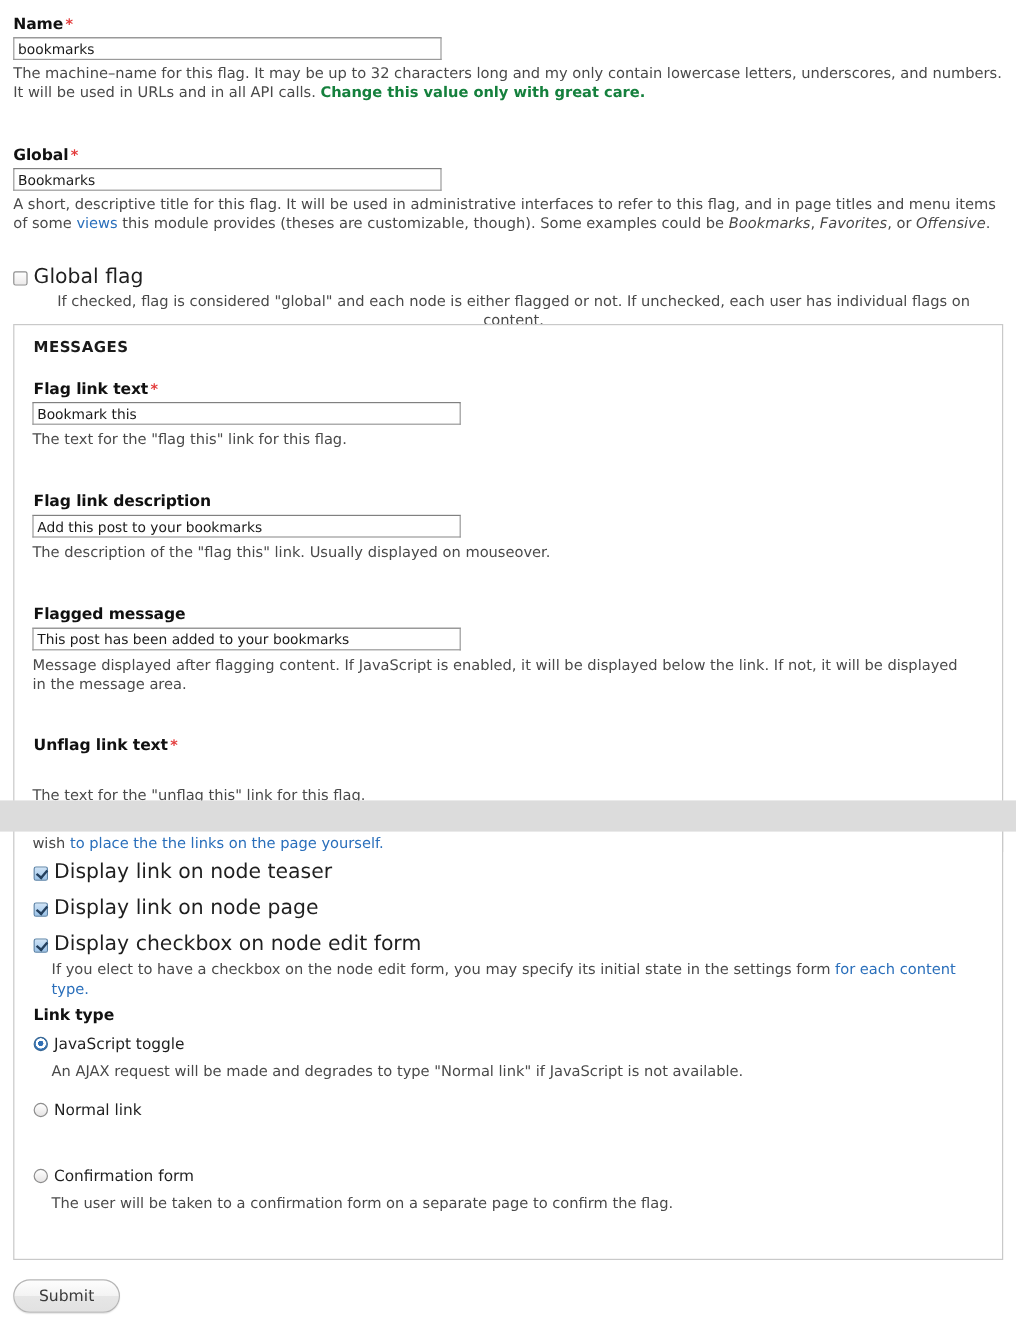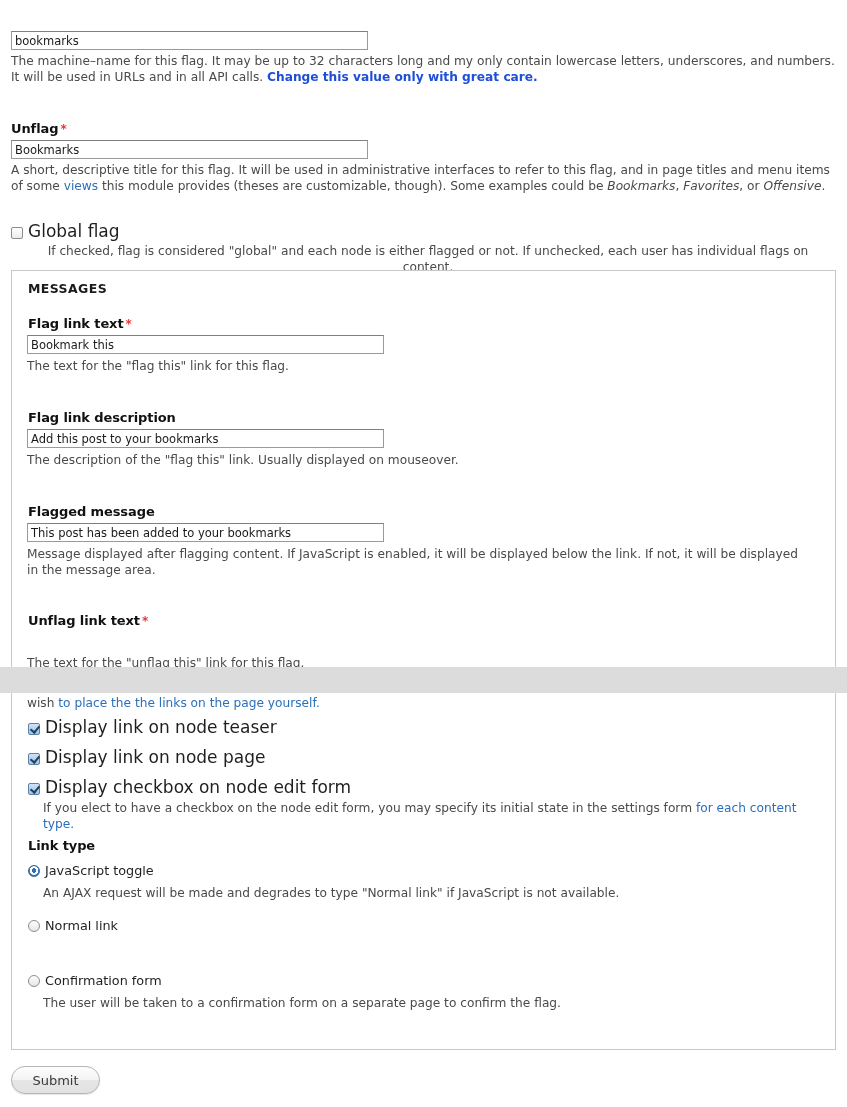--- a/index.html
+++ b/index.html
@@ -50,21 +50,21 @@
     padding: 1px 3px;
     outline: none;
     border-radius: 0;
   }
   .desc {
     font-size: 12.2px;
     color: #4a4a4a;
     line-height: 15.5px;
     margin: 0;
   }
-  .desc b { color: #1d4ed8; }
+  .desc b { color: #15803d; }
   .desc i { font-style: italic; }
   a.lnk {
     color: #2a6fbb;
     text-decoration: none;
   }
 
   
   .abs { position: absolute; }
 
   
@@ -148,25 +148,28 @@
     padding: 0;
     box-shadow: 0 1px 1px rgba(0,0,0,0.10);
     cursor: pointer;
   }
 </style>
 </head>
 <body>
 
 <div class="page">
 
+  <div class="abs field" style="left:11px; top:12px; width:820px;">
+    <span class="label" style="display:inline;"><span>Name</span></span><span class="req">*</span>
+  </div>
   <input class="abs txt" style="left: 11px; top: 31px; width: 357px;" type="text" value="bookmarks">
   <p class="abs desc" style="left:11px; top:54px; width:826px;"><span>The machine–name for this flag. It may be up to 32 characters long and my only contain lowercase letters, underscores, and numbers. It will be used in URLs and in all API calls. </span><b>Change this value only with great care.</b></p>
 
   <div class="abs field" style="left:11px; top:121px; width:820px;">
-    <span class="label" style="display:inline;"><span>Unflag</span></span><span class="req">*</span>
+    <span class="label" style="display:inline;"><span>Global</span></span><span class="req">*</span>
   </div>
   <input class="abs txt" style="left: 11px; top: 140px; width: 357px;" type="text" value="Bookmarks">
   <p class="abs desc" style="left:11px; top:163px; width:826px;"><span>A short, descriptive title for this flag. It will be used in administrative interfaces to refer to this flag, and in page titles and menu items of some </span><a class="lnk" href="#">views</a><span> this module provides (theses are customizable, though). Some examples could be </span><i>Bookmarks</i><span>, </span><i>Favorites</i><span>, or </span><i>Offensive</i><span>.</span></p>
 
   <div class="abs cb-row" style="left:11px; top:221px;">
     <span class="cb"></span><span>Global flag</span>
   </div>
   <p class="abs desc" style="left:28px; top:244px; width:800px;text-align:center;">If checked, flag is considered "global" and each node is either flagged or not. If unchecked, each user has individual flags on content.</p>
 
   <div class="fieldset" style="left:11px; top:270px; width:825px; height:440px;"></div>

